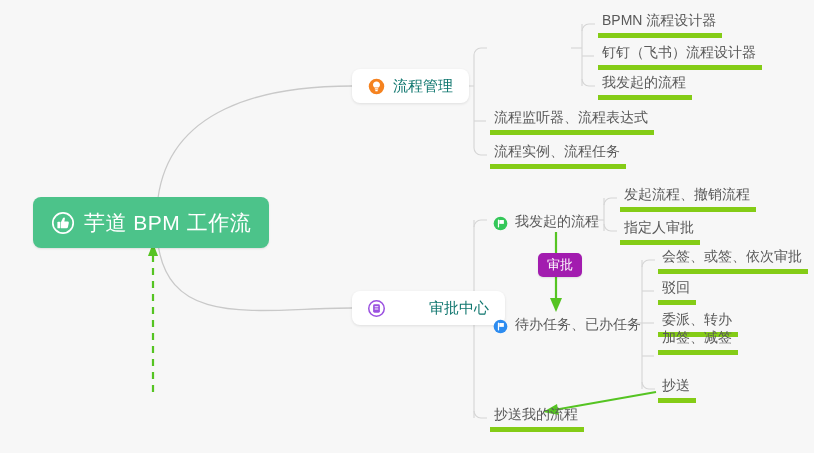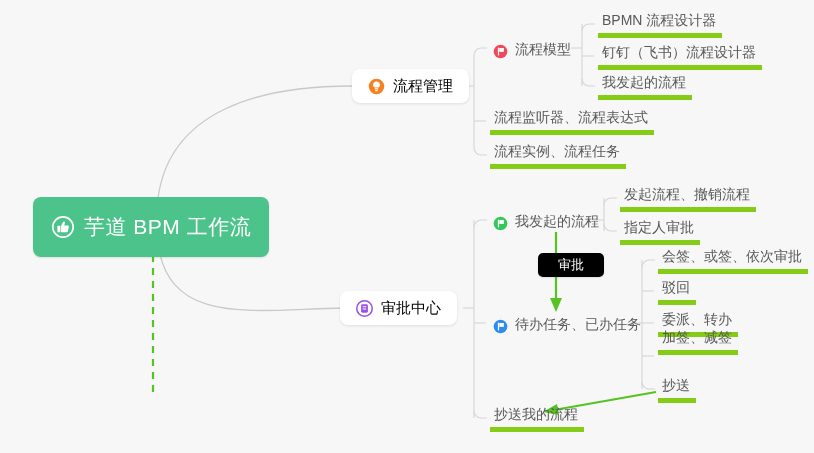--- a/index.html
+++ b/index.html
@@ -36,35 +36,35 @@
     align-items: center;
     white-space: nowrap;
   }
 
   
   .root {
     background: #4CC38A;
     color: #ffffff;
     border-radius: 8px;
     padding: 0 18px;
-    height: 60px;
+    height: 51px;
     font-size: 21px;
     letter-spacing: 0.5px;
     box-shadow: 0 1px 2px rgba(0,0,0,0.10);
   }
   .root .label { margin-left: 9px; }
 
   
   .card {
     background: #ffffff;
     border-radius: 8px;
     padding: 0 16px;
     height: 34px;
     font-size: 15px;
-    color: #000000;
+    color: #0f766e;
     box-shadow: 0 1px 3px rgba(0,0,0,0.10);
   }
   .card .label { margin-left: 8px; }
 
   
   .plain {
     font-size: 14px;
     color: #595959;
     height: 28px;
     padding: 0 6px 0 4px;
@@ -83,25 +83,25 @@
     justify-content: center;
     flex: 0 0 auto;
   }
   .ico-sm { width: 15px; height: 15px; }
   .ico-md { width: 17px; height: 17px; }
   .ico-lg { width: 24px; height: 24px; }
 
   
   .tag {
     position: absolute;
-    background: #000000;
+    background: #a21caf;
     color: #ffffff;
     font-size: 13px;
     border-radius: 5px;
-    padding: 4px 20px;
+    padding: 4px 9px;
     line-height: 1.2;
     box-shadow: 0 1px 2px rgba(0,0,0,0.10);
   }
 </style>
 </head>
 <body>
 
 <div id="canvas">
 
   <svg class="links" viewBox="0 0 814 453" xmlns="http://www.w3.org/2000/svg">
@@ -181,49 +181,39 @@
         <circle cx="9" cy="9" r="8.2" fill="#F5821F"></circle>
         <path d="M9 3.6 C6.8 3.6 5.3 5.2 5.3 7.1 C5.3 8.5 6.2 9.4 6.8 10.1 L11.2 10.1
                  C11.8 9.4 12.7 8.5 12.7 7.1 C12.7 5.2 11.2 3.6 9 3.6 Z" fill="#ffffff"></path>
         <rect x="7.1" y="10.9" width="3.8" height="1.3" rx="0.6" fill="#ffffff"></rect>
         <rect x="7.6" y="12.8" width="2.8" height="1.2" rx="0.6" fill="#ffffff"></rect>
       </svg>
     </span>
     <span class="label">流程管理</span>
   </div>
 
-  <div class="node plain noline" style="left:489px; top:34px;">
-    <span class="icon ico-sm">
-      <svg viewBox="0 0 16 16" width="15" height="15">
-        <circle cx="8" cy="8" r="7.3" fill="#F04A5A"></circle>
-        <rect x="5.2" y="3.7" width="1.3" height="8.6" rx="0.5" fill="#ffffff"></rect>
-        <path d="M6.7 4.3 L11.6 4.3 L11.6 8.4 L6.7 8.4 Z" fill="#ffffff"></path>
-      </svg>
-    </span>
-    <span class="label">流程模型</span>
-  </div>
 
   <div class="node plain bare" style="left:598px; top:10px;">
     <span class="label">BPMN 流程设计器</span>
   </div>
   <div class="node plain bare" style="left:598px; top:42px;">
     <span class="label">钉钉（飞书）流程设计器</span>
   </div>
   <div class="node plain bare" style="left:598px; top:72px;">
     <span class="label">我发起的流程</span>
   </div>
 
   <div class="node plain bare" style="left:490px; top:107px;">
     <span class="label">流程监听器、流程表达式</span>
   </div>
   <div class="node plain bare" style="left:490px; top:141px;">
     <span class="label">流程实例、流程任务</span>
   </div>
 
-  <div class="node card" style="left:340px; top:291px;">
+  <div class="node card" style="left:352px; top:291px;gap:36px;">
     <span class="icon ico-md">
       <svg viewBox="0 0 18 18" width="17" height="17">
         <circle cx="9" cy="9" r="8.2" fill="none" stroke="#9B51E0" stroke-width="1.6"></circle>
         <rect x="5.4" y="4.6" width="7.2" height="8.8" rx="1.4" fill="#9B51E0"></rect>
         <rect x="6.9" y="6.6" width="4.2" height="1.1" rx="0.5" fill="#ffffff"></rect>
         <rect x="6.9" y="9.0" width="4.2" height="1.1" rx="0.5" fill="#ffffff"></rect>
       </svg>
     </span>
     <span class="label">审批中心</span>
   </div>

